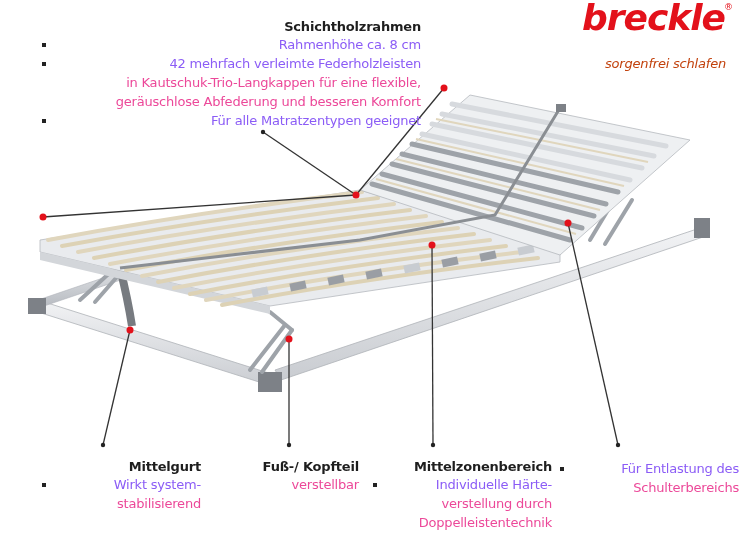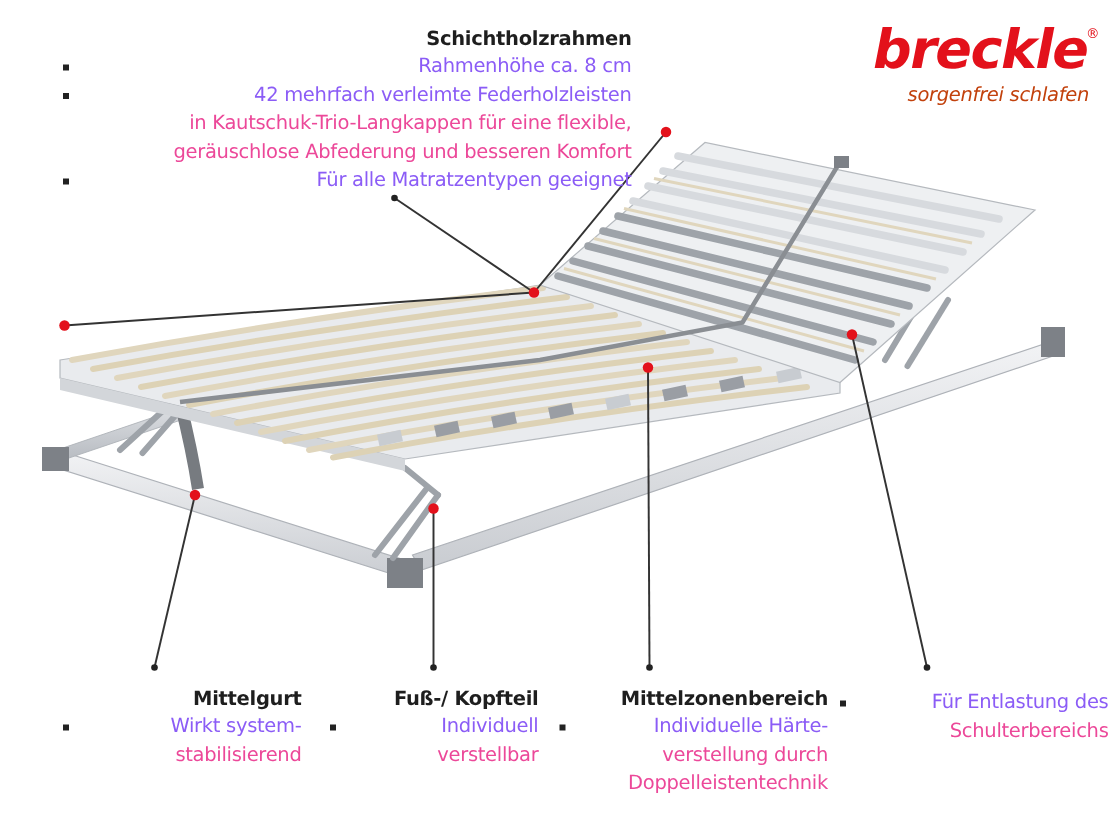--- a/index.html
+++ b/index.html
@@ -126,21 +126,21 @@
     <circle cx="43" cy="217" r="3.5"></circle>
     <circle cx="444" cy="88" r="3.5"></circle>
     <circle cx="356" cy="195" r="3.5"></circle>
     <circle cx="432" cy="245" r="3.5"></circle>
     <circle cx="568" cy="223" r="3.5"></circle>
     <circle cx="130" cy="330" r="3.5"></circle>
     <circle cx="289" cy="339" r="3.5"></circle>
   </g>
 </svg>
 
-<div class="abs" style="left:555px; top:16px; width:170px; ">
+<div class="abs" style="left:555px; top:0; width:170px; ">
   <div style="position:relative; display:inline-block;">
     <span class="logo-word">breckle</span>
     <span class="logo-reg">®</span>
   </div>
 </div>
 <div class="abs logo-tag" style="left:600px; top:56px; width:126px; text-align:right;">sorgenfrei schlafen</div>
 
 <div class="abs" style="left:41px; top:19px; width:380px;">
   <div class="block-title" style="margin-bottom:1px;">Schichtholzrahmen</div>
   <div class="bullet">Rahmenhöhe ca. 8  cm</div>
@@ -151,21 +151,20 @@
 </div>
 
 <div class="abs" style="left:41px; top:459px; width:160px;">
   <div class="block-title" style="margin-bottom:1px;">Mittelgurt</div>
   <div class="bullet">Wirkt system-</div>
   <div class="cont">stabilisierend</div>
 </div>
 
 <div class="abs" style="left:219px; top:459px; width:140px;">
   <div class="block-title" style="margin-bottom:1px;">Fuß-/ Kopfteil</div>
-  <div class="bullet">Individuell</div>
   <div class="cont">verstellbar</div>
 </div>
 
 <div class="abs" style="left:372px; top:459px; width:180px;">
   <div class="block-title" style="margin-bottom:1px;">Mittelzonenbereich</div>
   <div class="bullet">Individuelle Härte-</div>
   <div class="cont">verstellung durch</div>
   <div class="cont">Doppelleistentechnik</div>
 </div>
 

